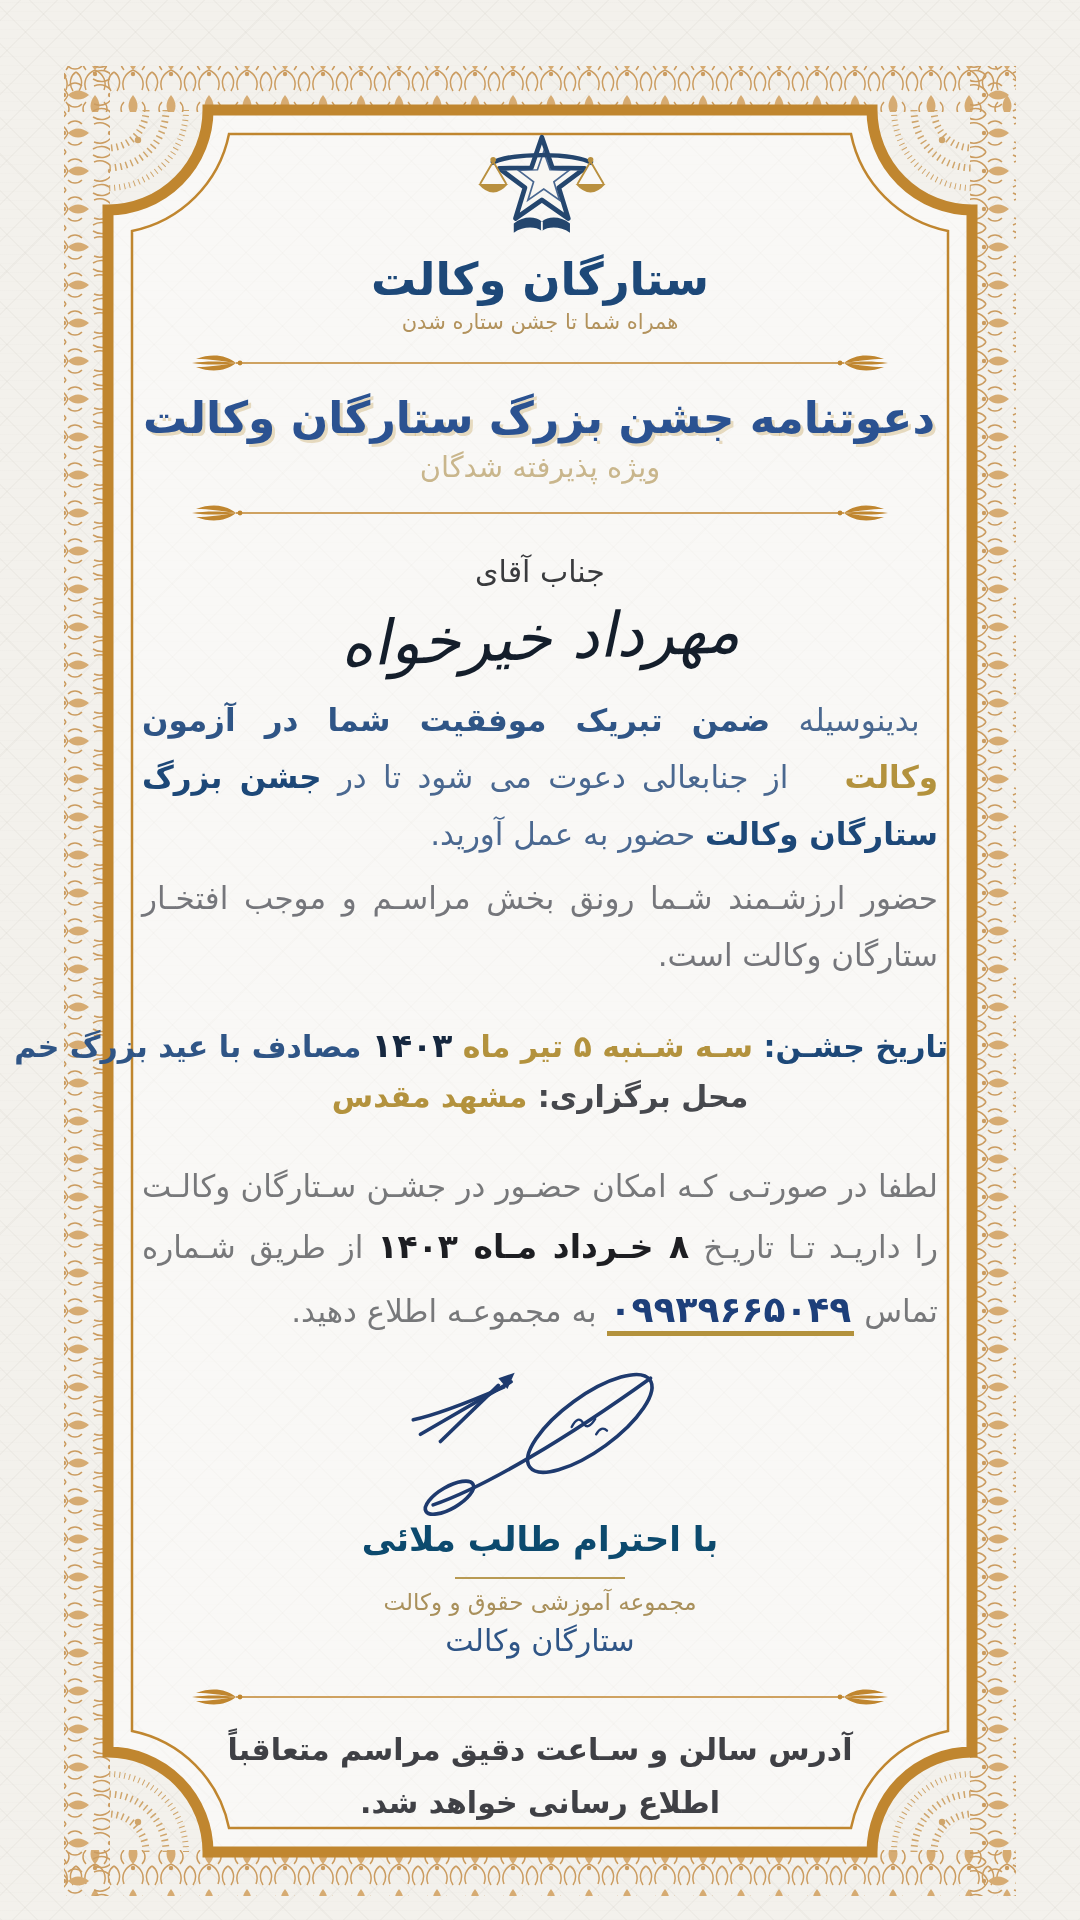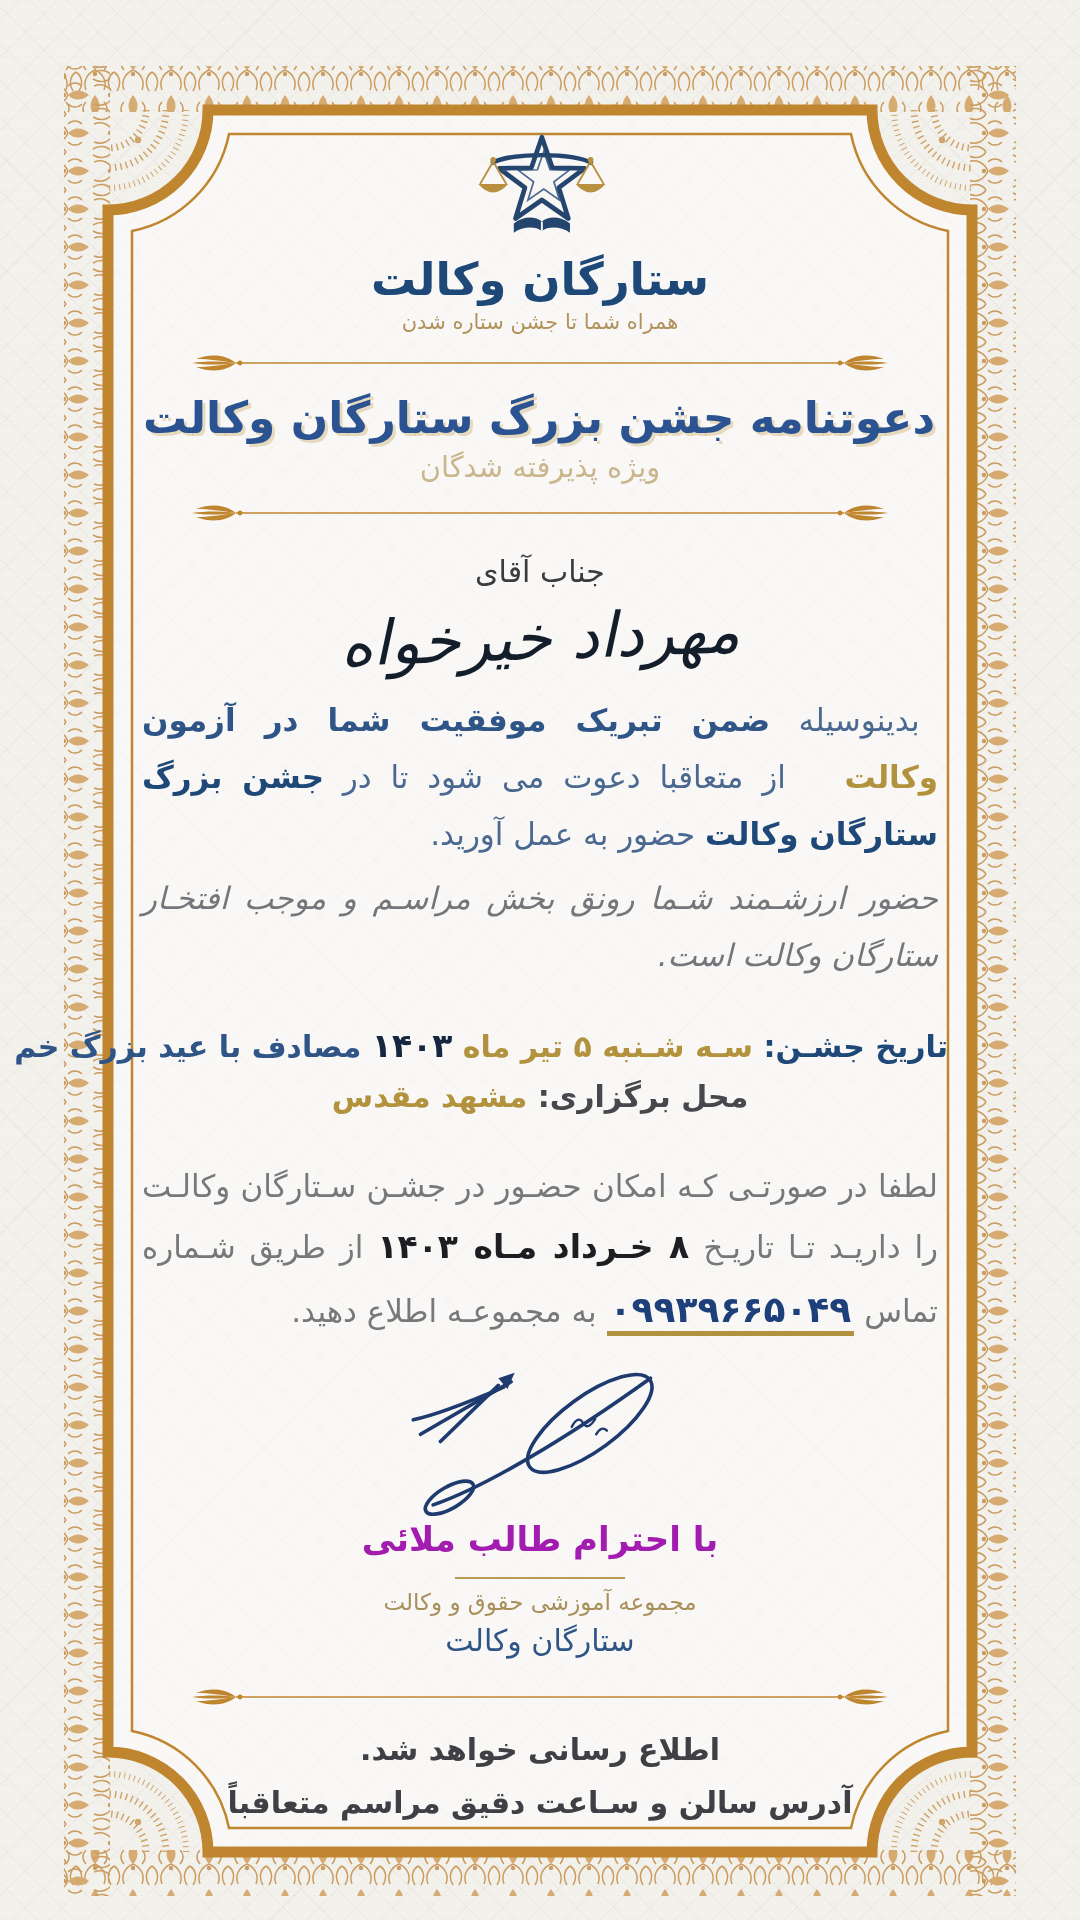--- a/index.html
+++ b/index.html
@@ -30,41 +30,41 @@
     white-space:nowrap;text-shadow:3px 3px 0 rgba(182,140,52,.28);
   }
   .subtitle{font-size:29px;color:#c9b68c;margin:2px 0 6px;}
   .salutation{font-size:30px;color:#3a3b3e;margin-top:28px;}
   .name{
     font-size:62px;color:#141e2b;font-style:italic;font-weight:500;
     margin:12px 0 18px;transform:rotate(-2deg);
   }
   .para{font-size:31px;line-height:1.85;text-align:justify;color:#4a6890;margin:0 10px;}
   .p1{margin-top:8px;}
-  .p2{margin-top:6px;color:#75767b;font-style:italic;}
+  .p2{margin-top:6px;color:#75767b;}
   .p3{margin-top:44px;color:#77787a;}
   .b-blue{font-weight:bold;color:#2f5586;}
   .b-gold{font-weight:bold;color:#b3923d;margin-left:40px;}
   .b-navy{font-weight:bold;color:#1d4878;}
   .t-blue{color:#4a6890;}
   .date-line{font-size:30px;font-weight:bold;margin-top:42px;white-space:nowrap;color:#2f5586;}
   .dl-label{color:#1d4878;}
   .dl-gold{color:#b3923d;}
   .dl-year{color:#15273f;font-size:33px;}
   .dl-rest{color:#2f5586;}
   .venue-line{font-size:30px;font-weight:bold;margin-top:14px;}
   .vl-label{color:#46484d;}
   .vl-value{color:#b3923d;}
   .d-black{font-weight:bold;color:#1d1e22;font-size:33px;}
   .phone{
     font-weight:bold;color:#1d3f7a;font-size:36px;
     border-bottom:5px solid #b3923d;padding:0 3px 1px;text-decoration:none;
   }
   .signature{margin-top:8px;height:172px;}
-  .respect{font-size:34px;font-weight:bold;color:#a21caf;margin-top:-4px;}
+  .respect{font-size:34px;font-weight:bold;color:#0c4a6e;margin-top:-4px;}
   .sig-rule{width:170px;border:0;border-top:2px solid #b89a53;margin:18px auto 10px;}
   .org1{font-size:23px;color:#a9905b;}
   .org2{font-size:30px;color:#2f5586;margin-top:8px;}
   .footer-note{font-size:30px;font-weight:bold;color:#3f4045;line-height:1.75;margin-top:14px;}
 </style>
 </head>
 <body>
 
 <svg class="frame-svg" width="1080" height="1920" viewBox="0 0 1080 1920" aria-hidden="true">
   <defs>
@@ -187,21 +187,21 @@
   </div>
 
   <div class="salutation">جناب آقای</div>
   <div class="name">مهرداد خیرخواه</div>
 
   <p class="para p1">
     <span class="t-blue">بدینوسیله </span>
     <span class="b-blue">ضمن تبریک </span>
     <span class="b-blue">موفقیت شما در آزمون </span>
     <span class="b-gold">وکالت</span>
-    <span class="t-blue"> از متعاقبا دعوت می شود تا در </span>
+    <span class="t-blue"> از جنابعالی دعوت می شود تا در </span>
     <span class="b-navy">جشن بزرگ ستارگان وکالت</span>
     <span class="t-blue"> حضور به عمل آورید.</span>
   </p>
 
   <p class="para p2">حضور ارزشـمند شـما رونق بخش مراسـم و موجب افتخـار ستارگان وکالت است.</p>
 
   <div class="date-line">
     <span class="dl-label">تاریخ جشـن: </span>
     <span class="dl-gold">سـه شـنبه ۵ تیر ماه </span>
     <span class="dl-year">۱۴۰۳</span>
@@ -255,17 +255,17 @@
       <g fill="#c0862f" transform="translate(654 13) scale(-1 1)">
         <path d="M0 0 C-10 -8 -24 -10 -40 -4 C-26 -4 -16 -2 0 0 Z"></path>
         <path d="M0 0 C-10 8 -24 10 -40 4 C-26 4 -16 2 0 0 Z"></path>
         <path d="M0 0 C-14 -2 -30 -2 -44 0 C-30 2 -14 2 0 0 Z"></path>
         <circle cx="4" cy="0" r="2.4"></circle>
       </g>
     </svg>
   </div>
 
   <div class="footer-note">
+    <div>آدرس سالن و سـاعت دقیق مراسم متعاقباً</div>
     <div>اطلاع رسانی خواهد شد.</div>
-    <div>آدرس سالن و سـاعت دقیق مراسم متعاقباً</div>
   </div>
 
 </div>
 
 </body></html>

